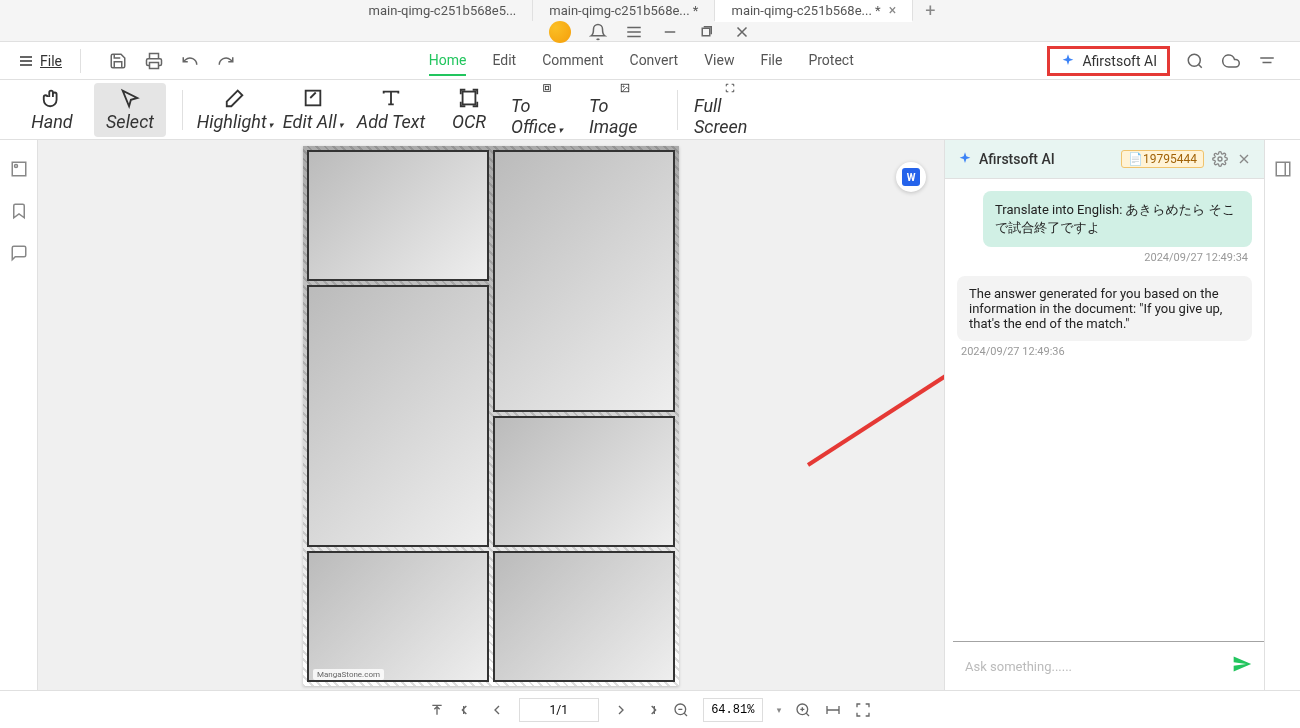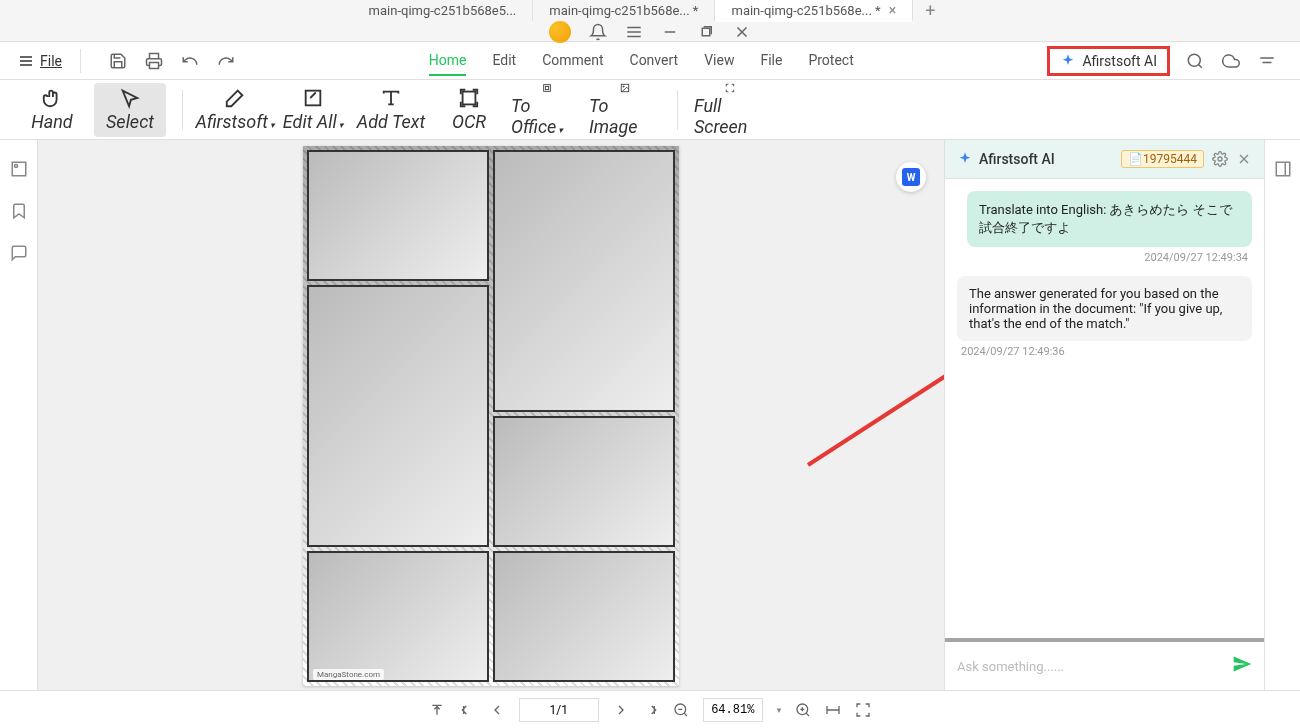--- a/index.html
+++ b/index.html
@@ -56,25 +56,25 @@
 .right-rail svg { width: 18px; height: 18px; color: #888; cursor: pointer; }
 
 
 .ai-panel { width: 320px; background: #fff; border-left: 1px solid #e0e0e0; display: flex; flex-direction: column; }
 .ai-head { display: flex; align-items: center; padding: 10px 12px; gap: 8px; background: #e8f5f2; border-bottom: 1px solid #e0e0e0; }
 .ai-head-title { font-size: 14px; font-weight: 500; color: #333; flex: 1; display: flex; align-items: center; gap: 6px; }
 .ai-head-title svg { width: 16px; height: 16px; }
 .credits { background: #fff3d6; border: 1px solid #f0c36d; padding: 1px 6px; font-size: 12px; border-radius: 3px; color: #a16207; }
 .ai-head svg.ico { width: 16px; height: 16px; color: #888; cursor: pointer; }
 .ai-body { flex: 1; padding: 12px; overflow-y: auto; }
-.msg-user { background: #d1f0e5; border-radius: 8px; padding: 10px 12px; font-size: 13px; color: #222; margin-bottom: 4px; margin-left: 10px; }
+.msg-user { background: #d1f0e5; border-radius: 8px; padding: 10px 12px; font-size: 13px; color: #222; margin-bottom: 4px; margin-left: 26px; }
 .msg-time { text-align: right; font-size: 11px; color: #999; margin-bottom: 12px; padding-right: 4px; }
 .msg-ai { background: #f3f3f3; border-radius: 8px; padding: 10px 12px; font-size: 13px; color: #222; margin-bottom: 4px; }
 .msg-time-left { text-align: left; font-size: 11px; color: #999; padding-left: 4px; }
-.ai-input-row { border-top: 4px solid #a3a3a3; padding: 12px; display: flex; align-items: center; }
+.ai-input-row { border-top: 1px solid #a3a3a3; padding: 12px; display: flex; align-items: center; margin-left: 8px; }
 .ai-input-row input { flex: 1; border: none; outline: none; font-size: 13px; color: #333; }
 .ai-input-row input::placeholder { color: #bbb; }
 .send-btn { color: #22c55e; cursor: pointer; }
 .send-btn svg { width: 20px; height: 20px; }
 
 
 .status-bar { position: absolute; bottom: 0; left: 0; right: 0; height: 38px; background: #fff; border-top: 1px solid #e0e0e0; display: flex; align-items: center; justify-content: center; gap: 14px; }
 .status-bar svg { width: 16px; height: 16px; color: #666; cursor: pointer; }
 .page-input, .zoom-input { border: 1px solid #ddd; height: 24px; text-align: center; font-size: 12px; padding: 0 6px; }
 .page-input { width: 80px; }
@@ -186,21 +186,21 @@
     <svg viewBox="0 0 24 24" fill="none" stroke="currentColor" stroke-width="2">
         <path d="M4 4l7 17 2-7 7-2z"></path>
       </svg>
     <span>Select</span>
   </div>
   <div class="tool-sep"></div>
   <div class="tool">
     <svg viewBox="0 0 24 24" fill="none" stroke="currentColor" stroke-width="2">
         <path d="M15 4l5 5-12 12H3v-5z"></path>
       </svg>
-    <span class="tool-dd">Afirstsoft</span>
+    <span class="tool-dd">Highlight</span>
   </div>
   <div class="tool">
     <svg viewBox="0 0 24 24" fill="none" stroke="currentColor" stroke-width="2">
         <rect x="4" y="4" width="16" height="16"></rect>
         <path d="M9 12l6-6"></path>
       </svg>
     <span class="tool-dd">Edit All</span>
   </div>
   <div class="tool">
     <svg viewBox="0 0 24 24" fill="none" stroke="currentColor" stroke-width="2">

